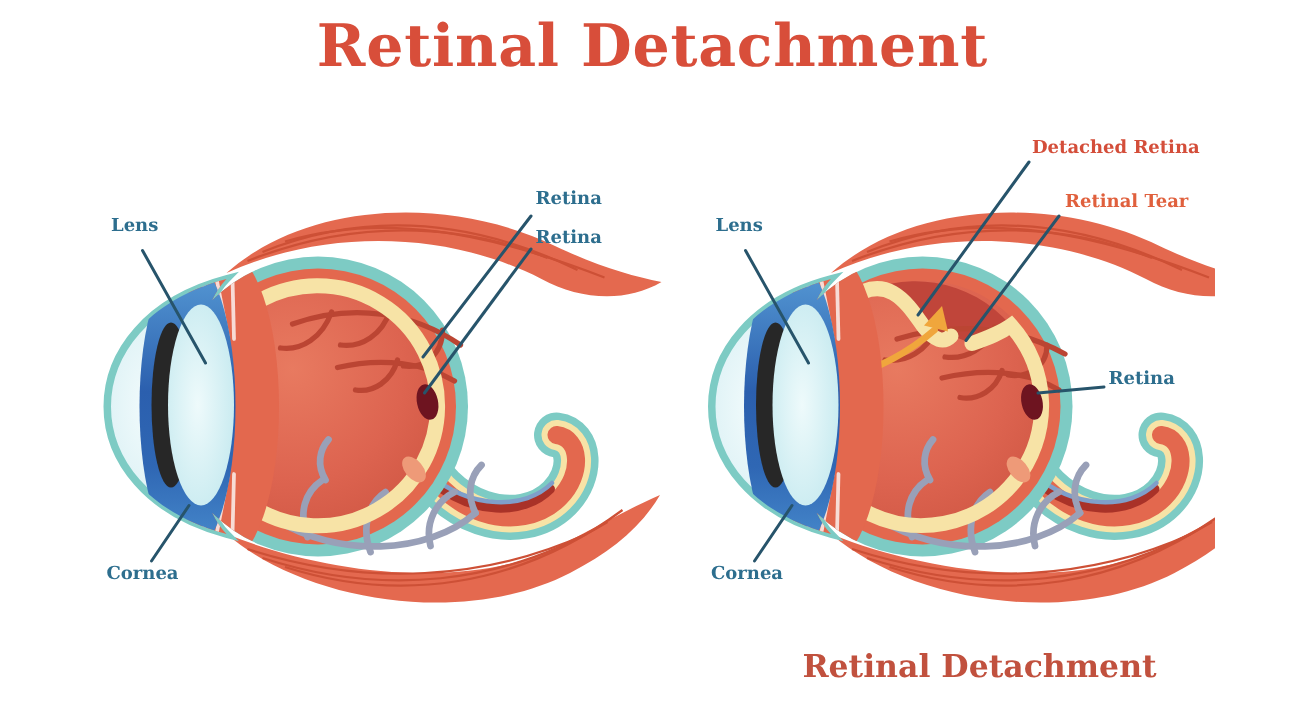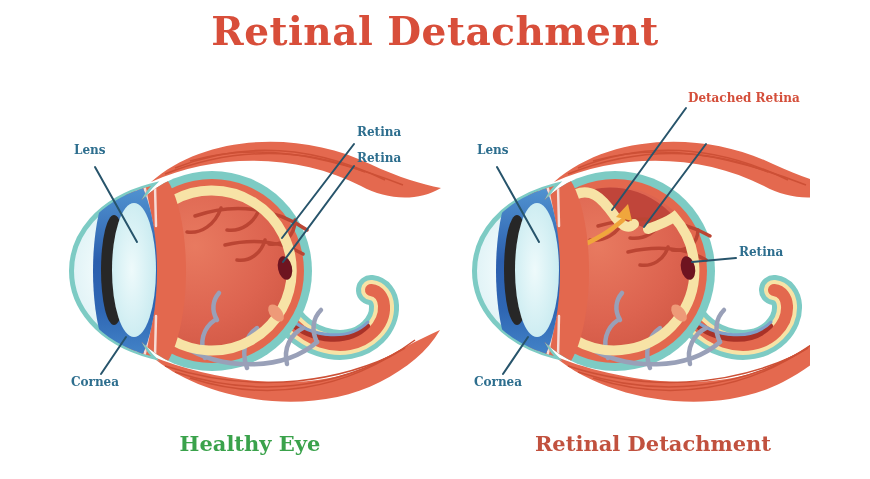--- a/index.html
+++ b/index.html
@@ -244,18 +244,18 @@
   </svg>
 
   <div class="lbl" style="left:74px;top:143px">Lens</div>
   <div class="lbl" style="left:71px;top:375px">Cornea</div>
   <div class="lbl" style="left:357px;top:125px">Retina</div>
   <div class="lbl" style="left:357px;top:151px">Retina</div>
 
   <div class="lbl" style="left:477px;top:143px">Lens</div>
   <div class="lbl" style="left:474px;top:375px">Cornea</div>
   <div class="lbl red" style="left:688px;top:91px">Detached Retina</div>
+  <div class="lbl orange" style="left:710px;top:127px">Retinal Tear</div>
   <div class="lbl" style="left:739px;top:245px">Retina</div>
 
-  <div class="caption caption-left">Healthy Eye</div>
   <div class="caption caption-right">Retinal Detachment</div>
 
 </div>
 
 </body></html>

